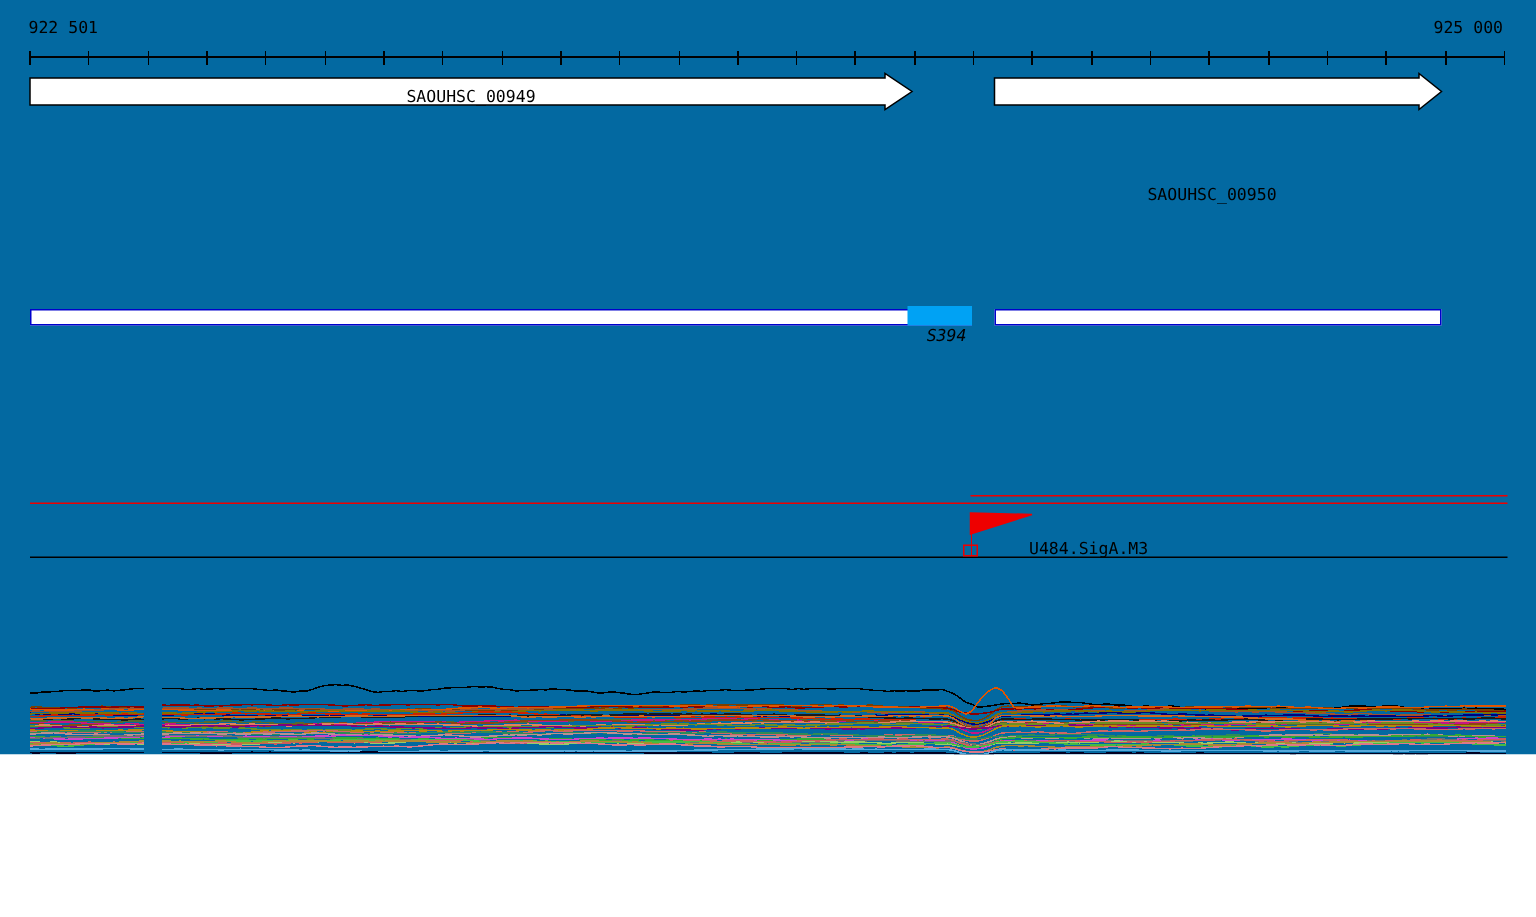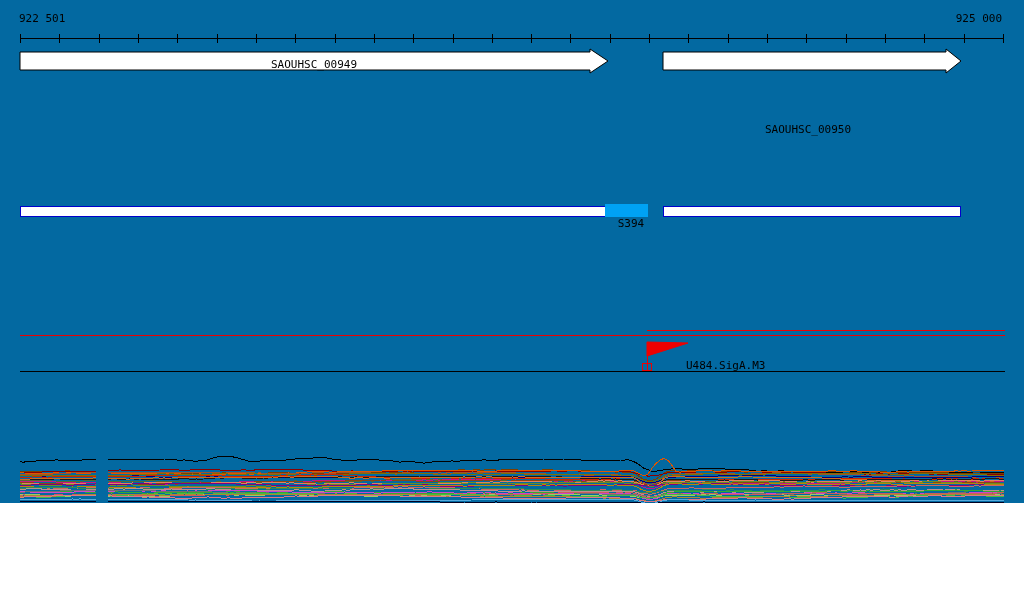--- a/index.html
+++ b/index.html
@@ -163,21 +163,21 @@
 
   <span id="ruler-start" class="lbl">922 501</span>
   <span id="ruler-end" class="lbl">925 000</span>
 
   <div id="gene-label-0" class="lbl centered" style="left: 314px; top: 59px;">SAOUHSC_00949</div>
   <div id="gene-label-1" class="lbl centered" style="left: 808px; top: 80px; margin-top: 44px;">SAOUHSC_00950</div>
 
   <div id="feature-bar-0" class="fbar" style="left: 20px; top: 206px; width: 628px; height: 11px; border: 1px solid rgb(0, 0, 204);"></div>
   <div id="feature-bar-1" class="fbar" style="left: 663px; top: 206px; width: 298px; height: 11px; border: 1px solid rgb(0, 0, 204);"></div>
   <div id="feature-highlight" style="left: 605px; top: 204px; width: 43px; height: 13px; background: rgb(0, 162, 244);"></div>
-  <div id="highlight-label" class="lbl centered" style="left: 631px; top: 218px;">S394</div>
+  <div id="highlight-label" class="lbl centered" style="left: 631px; top: 218px; font-style: italic;">S394</div>
 
   <div id="signal-line-partial" class="hline" style="left: 647px; top: 330px; width: 358px; background: rgb(238, 0, 0);"></div>
   <div id="signal-line-full" class="hline" style="left: 20px; top: 335px; width: 985px; background: rgb(238, 0, 0);"></div>
   <div id="signal-baseline" class="hline" style="left: 20px; top: 371px; width: 985px; background: rgb(0, 0, 0);"></div>
   <div id="flag-box" style="left: 642px; top: 363px; width: 10px; height: 8px; border: 1px solid rgb(238, 0, 0);"></div>
   <div id="flag-label" class="lbl" style="left: 686px; top: 360px;">U484.SigA.M3</div>
 <div class="hline" style="left: 20px; top: 552px; width: 76px; background: rgb(0, 0, 0);"></div>
     <div class="hline" style="left: 106px; top: 552px; width: 899px; background: rgb(0, 0, 0);"></div>
     <div class="hline" style="left: 20px; top: 560px; width: 76px; background: rgb(0, 0, 0);"></div>
     <div class="hline" style="left: 106px; top: 560px; width: 899px; background: rgb(0, 0, 0);"></div>

